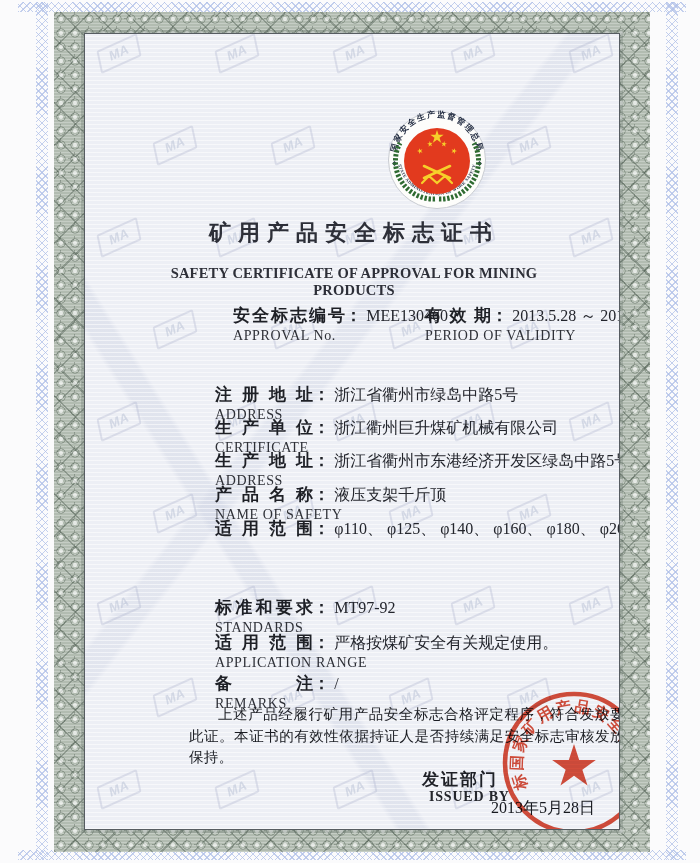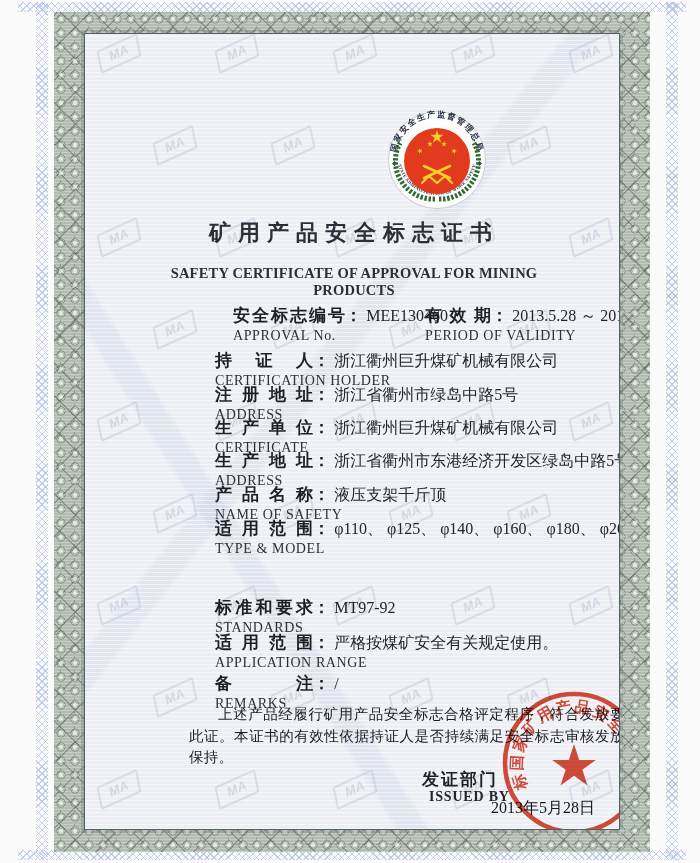--- a/index.html
+++ b/index.html
@@ -164,43 +164,38 @@
       <div class="en">APPROVAL No.</div>
     </div>
     <div class="abs row-vd">
       <div class="cnline">
         <span class="lab w66">有效期</span><span class="colon">：</span>
         <span class="val">2013.5.28 ～ 2018.5.28</span>
       </div>
       <div class="en">PERIOD OF VALIDITY</div>
     </div>
 
-    <div class="abs field r0">
-      <div class="cnline"><span class="lab w98">持证人</span><span class="colon">：</span> <span class="val">浙江衢州巨升煤矿机械有限公司</span></div>
-      <div class="en">CERTIFICATION HOLDER</div>
-    </div>
     <div class="abs field r1">
       <div class="cnline"><span class="lab w98">注册地址</span><span class="colon">：</span> <span class="val">浙江省衢州市绿岛中路5号</span></div>
       <div class="en">ADDRESS</div>
     </div>
     <div class="abs field r2">
       <div class="cnline"><span class="lab w98">生产单位</span><span class="colon">：</span> <span class="val">浙江衢州巨升煤矿机械有限公司</span></div>
       <div class="en">CERTIFICATE</div>
     </div>
     <div class="abs field r3">
       <div class="cnline"><span class="lab w98">生产地址</span><span class="colon">：</span> <span class="val">浙江省衢州市东港经济开发区绿岛中路5号</span></div>
       <div class="en">ADDRESS</div>
     </div>
     <div class="abs field r4">
       <div class="cnline"><span class="lab w98">产品名称</span><span class="colon">：</span> <span class="val">液压支架千斤顶</span></div>
       <div class="en">NAME OF SAFETY</div>
     </div>
     <div class="abs field r5">
       <div class="cnline"><span class="lab w98">适用范围</span><span class="colon">：</span> <span class="val">φ110、 φ125、 φ140、 φ160、 φ180、 φ200</span></div>
-      <div class="en">TYPE &amp; MODEL</div>
     </div>
     <div class="abs field r6">
       <div class="cnline"><span class="lab w98">标准和要求</span><span class="colon">：</span> <span class="val">MT97-92</span></div>
       <div class="en">STANDARDS</div>
     </div>
     <div class="abs field r7">
       <div class="cnline"><span class="lab w98">适用范围</span><span class="colon">：</span> <span class="val">严格按煤矿安全有关规定使用。</span></div>
       <div class="en">APPLICATION RANGE</div>
     </div>
     <div class="abs field r8">

